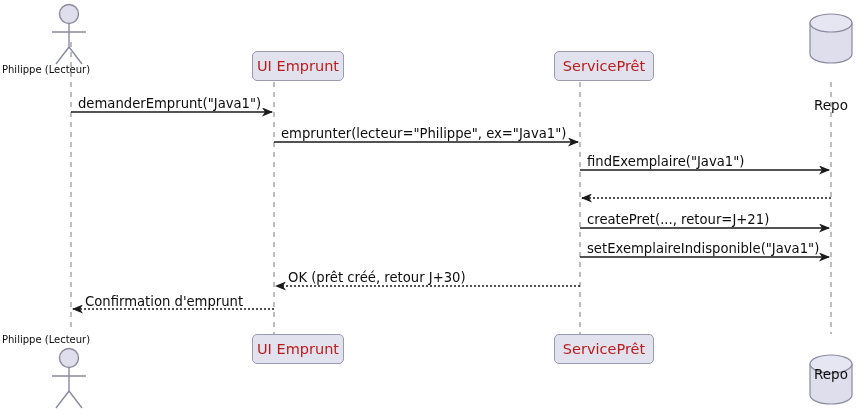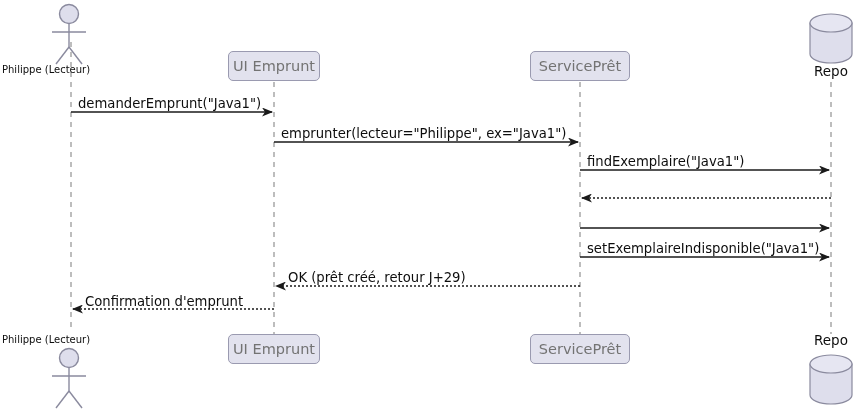--- a/index.html
+++ b/index.html
@@ -26,29 +26,30 @@
     width: 867px;
     height: 414px;
   }
   
   .participant-box {
     position: absolute;
     box-sizing: border-box;
     background: #E2E2EE;
     border: 1px solid #9A9AB0;
     border-radius: 5px;
-    color: #737373;
+    color: #b91c1c;
     font-size: 14.5px;
     line-height: 1;
     display: flex;
     align-items: center;
     justify-content: center;
     white-space: nowrap;
     padding: 0 10px;
     box-shadow: 0 0 0 0 rgba(0,0,0,0);
+    margin-left: 24px;
   }
   .msg-lbl {
     position: absolute;
     font-size: 13.2px;
     color: #0d0d0d;
     line-height: 1;
     white-space: nowrap;
   }
   .actor-name {
     position: absolute;
@@ -57,20 +58,21 @@
     line-height: 1;
     white-space: nowrap;
   }
   .db-name {
     position: absolute;
     font-size: 13.5px;
     color: #0d0d0d;
     line-height: 1;
     white-space: nowrap;
     transform: translateX(-50%);
+    margin-top: 34px;
   }
 </style>
 </head>
 <body>
 
 <div id="diagram-root">
 
   <svg class="svg-layer" viewBox="0 0 867 414">
     <defs>
       <marker id="ah" markerWidth="11" markerHeight="9" refX="10" refY="4.5" orient="auto" markerUnits="userSpaceOnUse">
@@ -150,20 +152,21 @@
 
   <div class="db-name" style="left:831px; top:334px;">Repo</div>
 
   <div class="msg-lbl" style="left:78px; top:97px;">demanderEmprunt("Java1")</div>
 
   <div class="msg-lbl" style="left:281px; top:127px;">emprunter(lecteur="Philippe", ex="Java1")</div>
 
   <div class="msg-lbl" style="left:587px; top:155px;">findExemplaire("Java1")</div>
 
 
+  <div class="msg-lbl" style="left:587px; top:213px;">createPret(..., retour=J+21)</div>
 
   <div class="msg-lbl" style="left:587px; top:242px;">setExemplaireIndisponible("Java1")</div>
 
-  <div class="msg-lbl" style="left:288px; top:271px;">OK (prêt créé, retour J+29)</div>
+  <div class="msg-lbl" style="left:288px; top:271px;">OK (prêt créé, retour J+30)</div>
 
   <div class="msg-lbl" style="left:85px; top:295px;text-align:right;">Confirmation d'emprunt</div>
 
 </div>
 
 </body></html>

